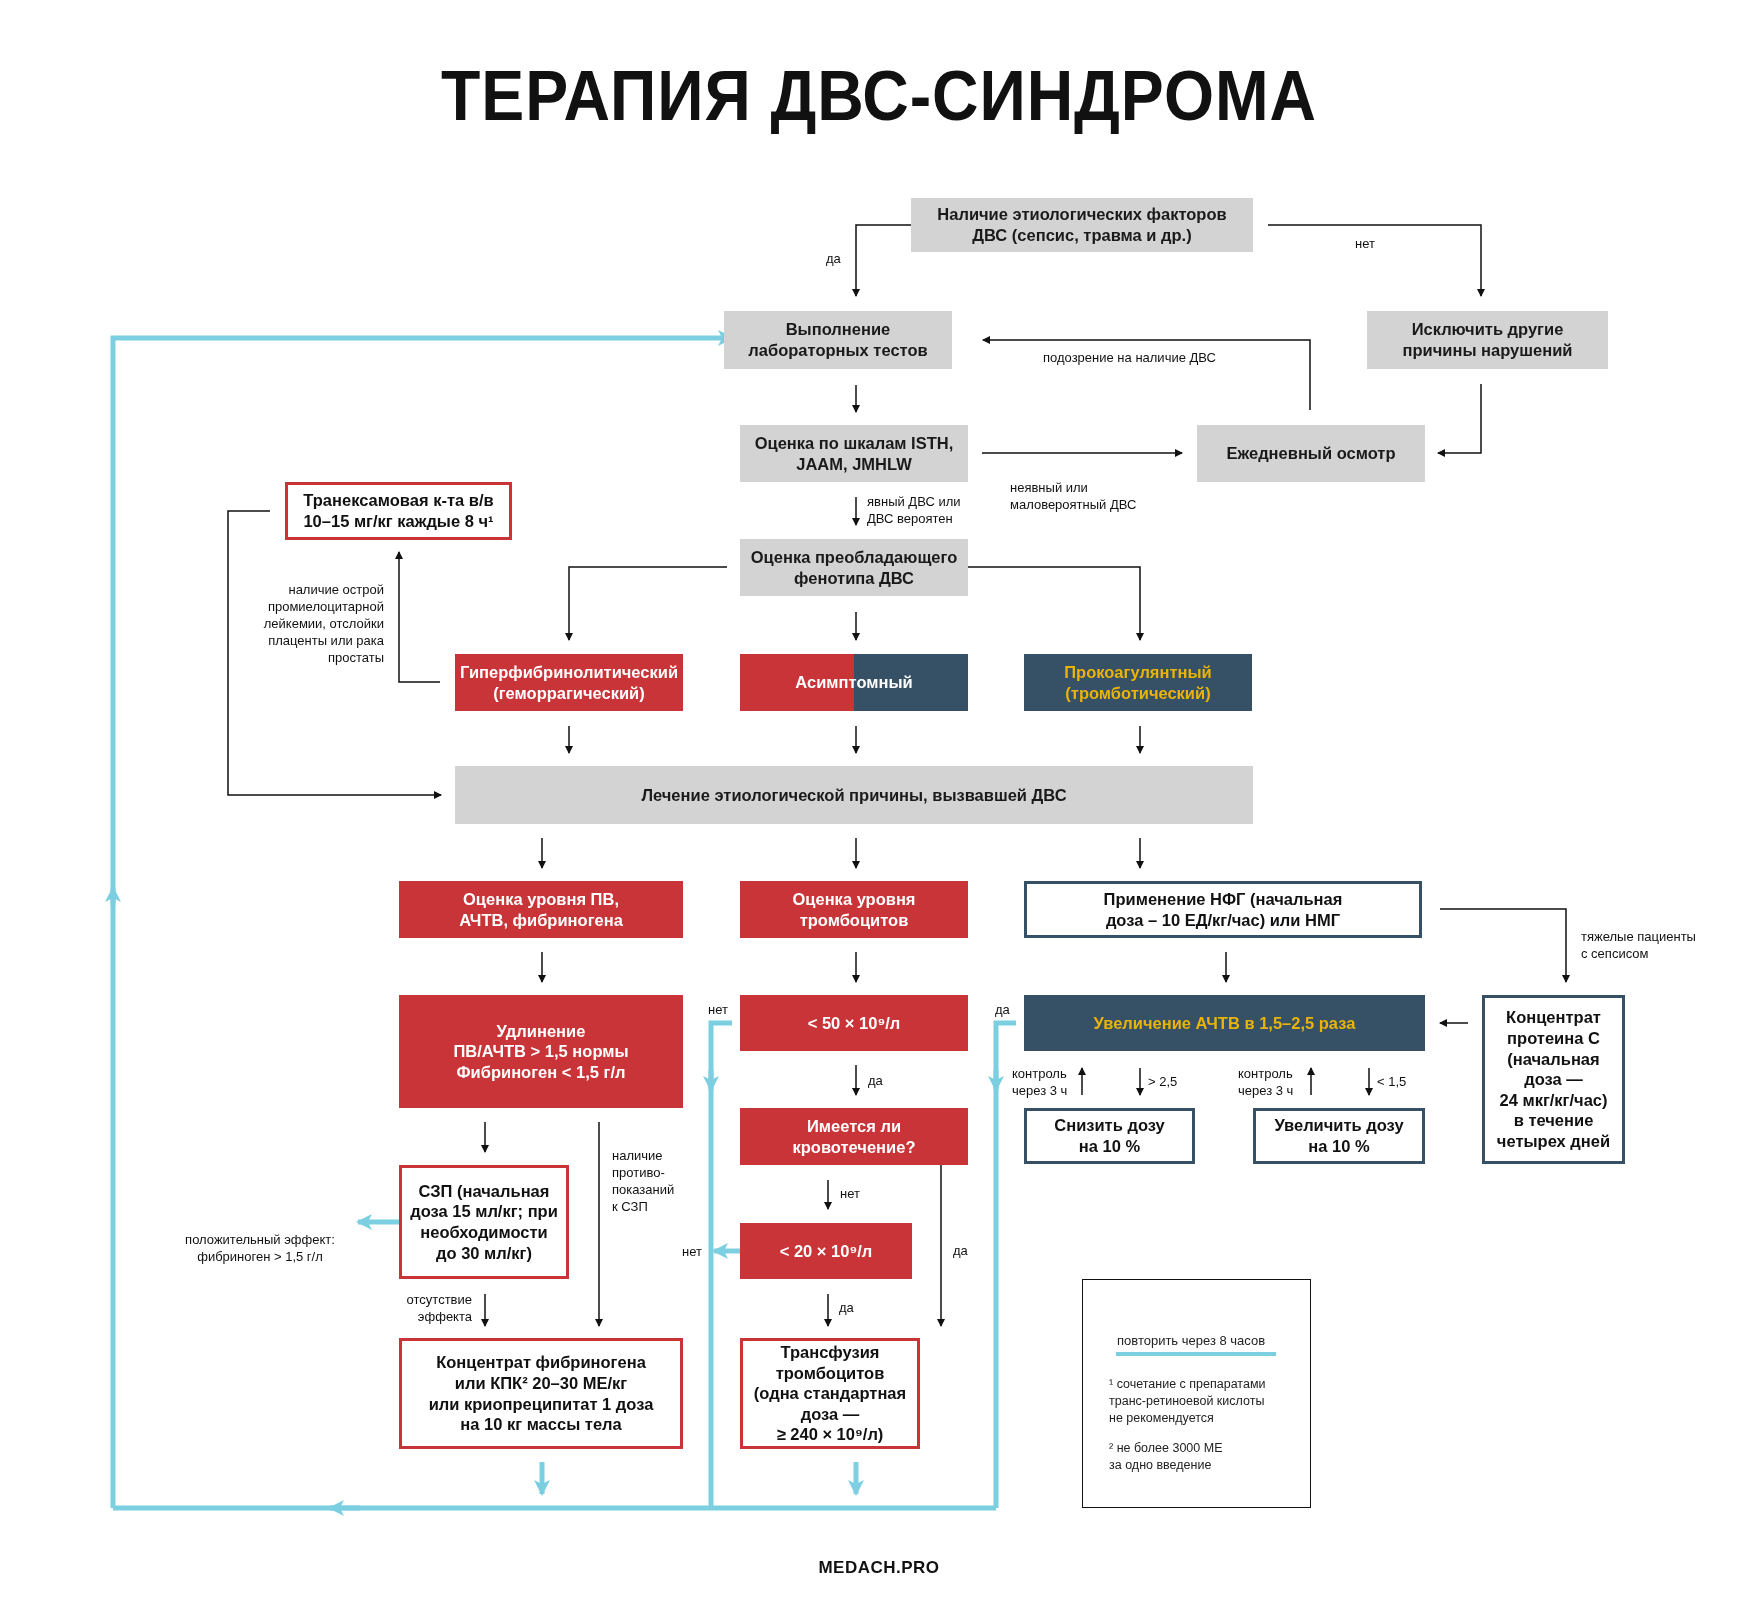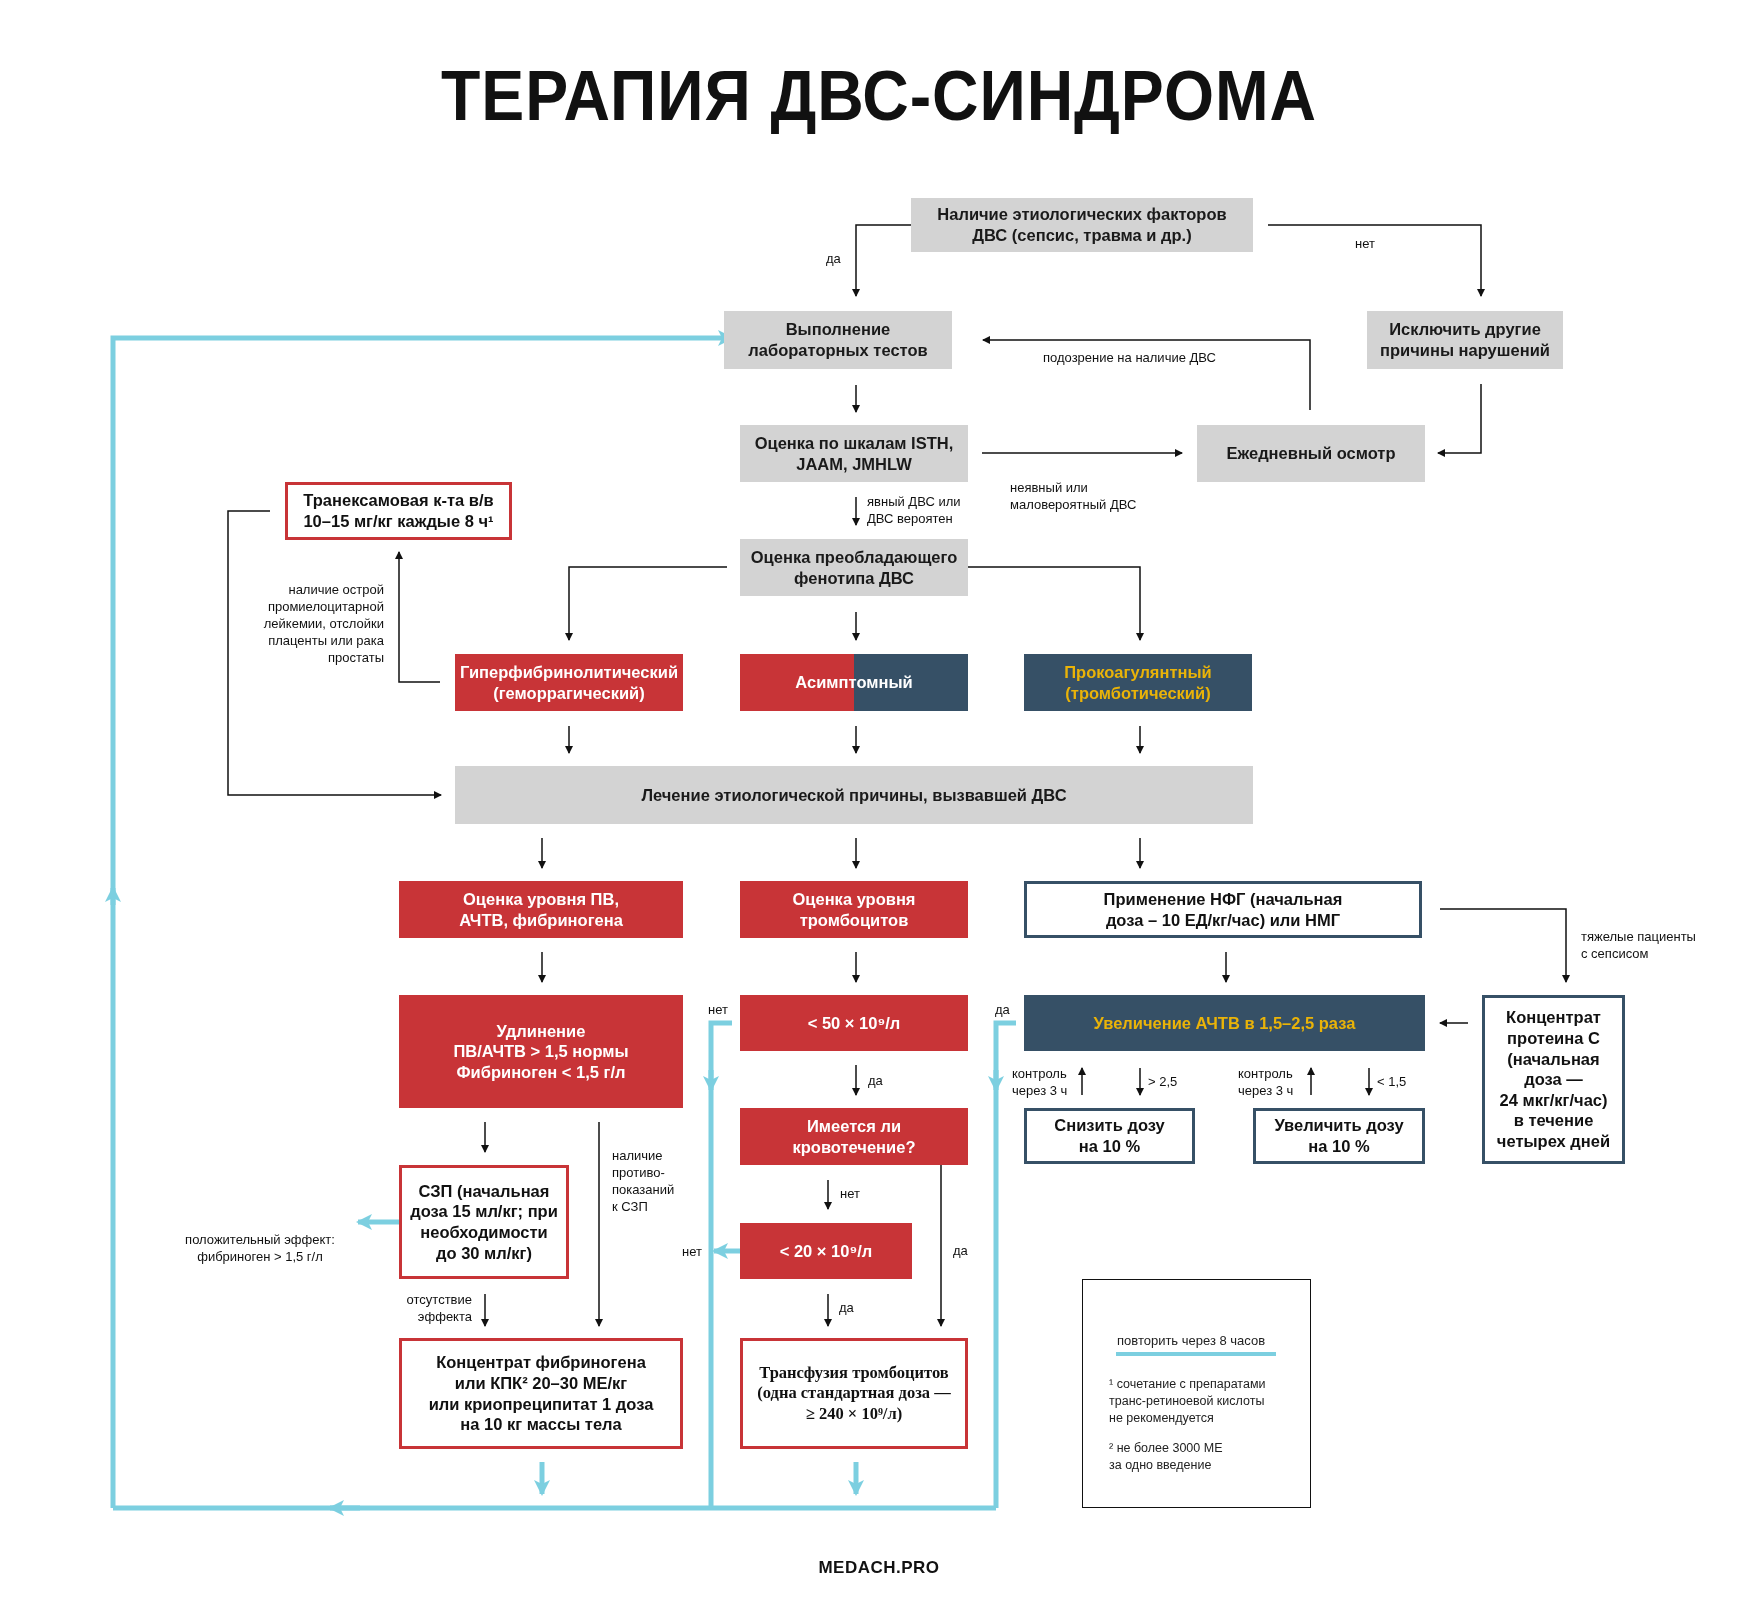--- a/index.html
+++ b/index.html
@@ -86,21 +86,21 @@
     <path d="M740,1251 H714" marker-end="url(#bh)"></path>
     <path d="M1016,1023 H996 V1508"></path>
     <path d="M996,1070 V1090" marker-end="url(#bh)"></path>
   </g>
 </svg>
 
 <div class="box grey b" style="left:911px;top:198px;width:342px;height:54px;">Наличие этиологических факторов
 ДВС (сепсис, травма и др.)</div>
 <div class="box grey b" style="left:724px;top:311px;width:228px;height:58px;">Выполнение
 лабораторных тестов</div>
-<div class="box grey b" style="left:1367px;top:311px;width:196px;height:58px;">Исключить другие
+<div class="box grey b" style="left:1367px;top:311px;width:241px;height:58px;">Исключить другие
 причины нарушений</div>
 <div class="box grey b" style="left:740px;top:425px;width:228px;height:57px;">Оценка по шкалам ISTH,
 JAAM, JMHLW</div>
 <div class="box grey b" style="left:1197px;top:425px;width:228px;height:57px;">Ежедневный осмотр</div>
 <div class="box redo" style="left:285px;top:482px;width:227px;height:58px;">Транексамовая к-та в/в
 10–15 мг/кг каждые 8 ч¹</div>
 <div class="box grey b" style="left:740px;top:539px;width:228px;height:57px;">Оценка преобладающего
 фенотипа ДВС</div>
 <div class="box red" style="left:455px;top:654px;width:228px;height:57px;">Гиперфибринолитический
 (геморрагический)</div>
@@ -133,21 +133,21 @@
 на 10 %</div>
 <div class="box redo" style="left:399px;top:1165px;width:170px;height:114px;">СЗП (начальная
 доза 15 мл/кг; при
 необходимости
 до 30 мл/кг)</div>
 <div class="box red" style="left:740px;top:1223px;width:172px;height:56px;">&lt; 20 × 10⁹/л</div>
 <div class="box redo" style="left:399px;top:1338px;width:284px;height:111px;">Концентрат фибриногена
 или КПК² 20–30 МЕ/кг
 или криопреципитат 1 доза
 на 10 кг массы тела</div>
-<div class="box redo" style="left:740px;top:1338px;width:228px;height:111px;font-family:Liberation Serif, serif;">Трансфузия тромбоцитов
+<div class="box redo" style="left:740px;top:1338px;width:180px;height:111px;">Трансфузия тромбоцитов
 (одна стандартная доза —
 ≥ 240 × 10⁹/л)</div>
 
 <div class="lbl" style="left:826px;top:251px;">да</div>
 <div class="lbl" style="left:1355px;top:236px;">нет</div>
 <div class="lbl" style="left:1043px;top:350px;">подозрение на наличие ДВС</div>
 <div class="lbl" style="left:1010px;top:480px;">неявный или
 маловероятный ДВС</div>
 <div class="lbl" style="left:867px;top:494px;">явный ДВС или
 ДВС вероятен</div>

